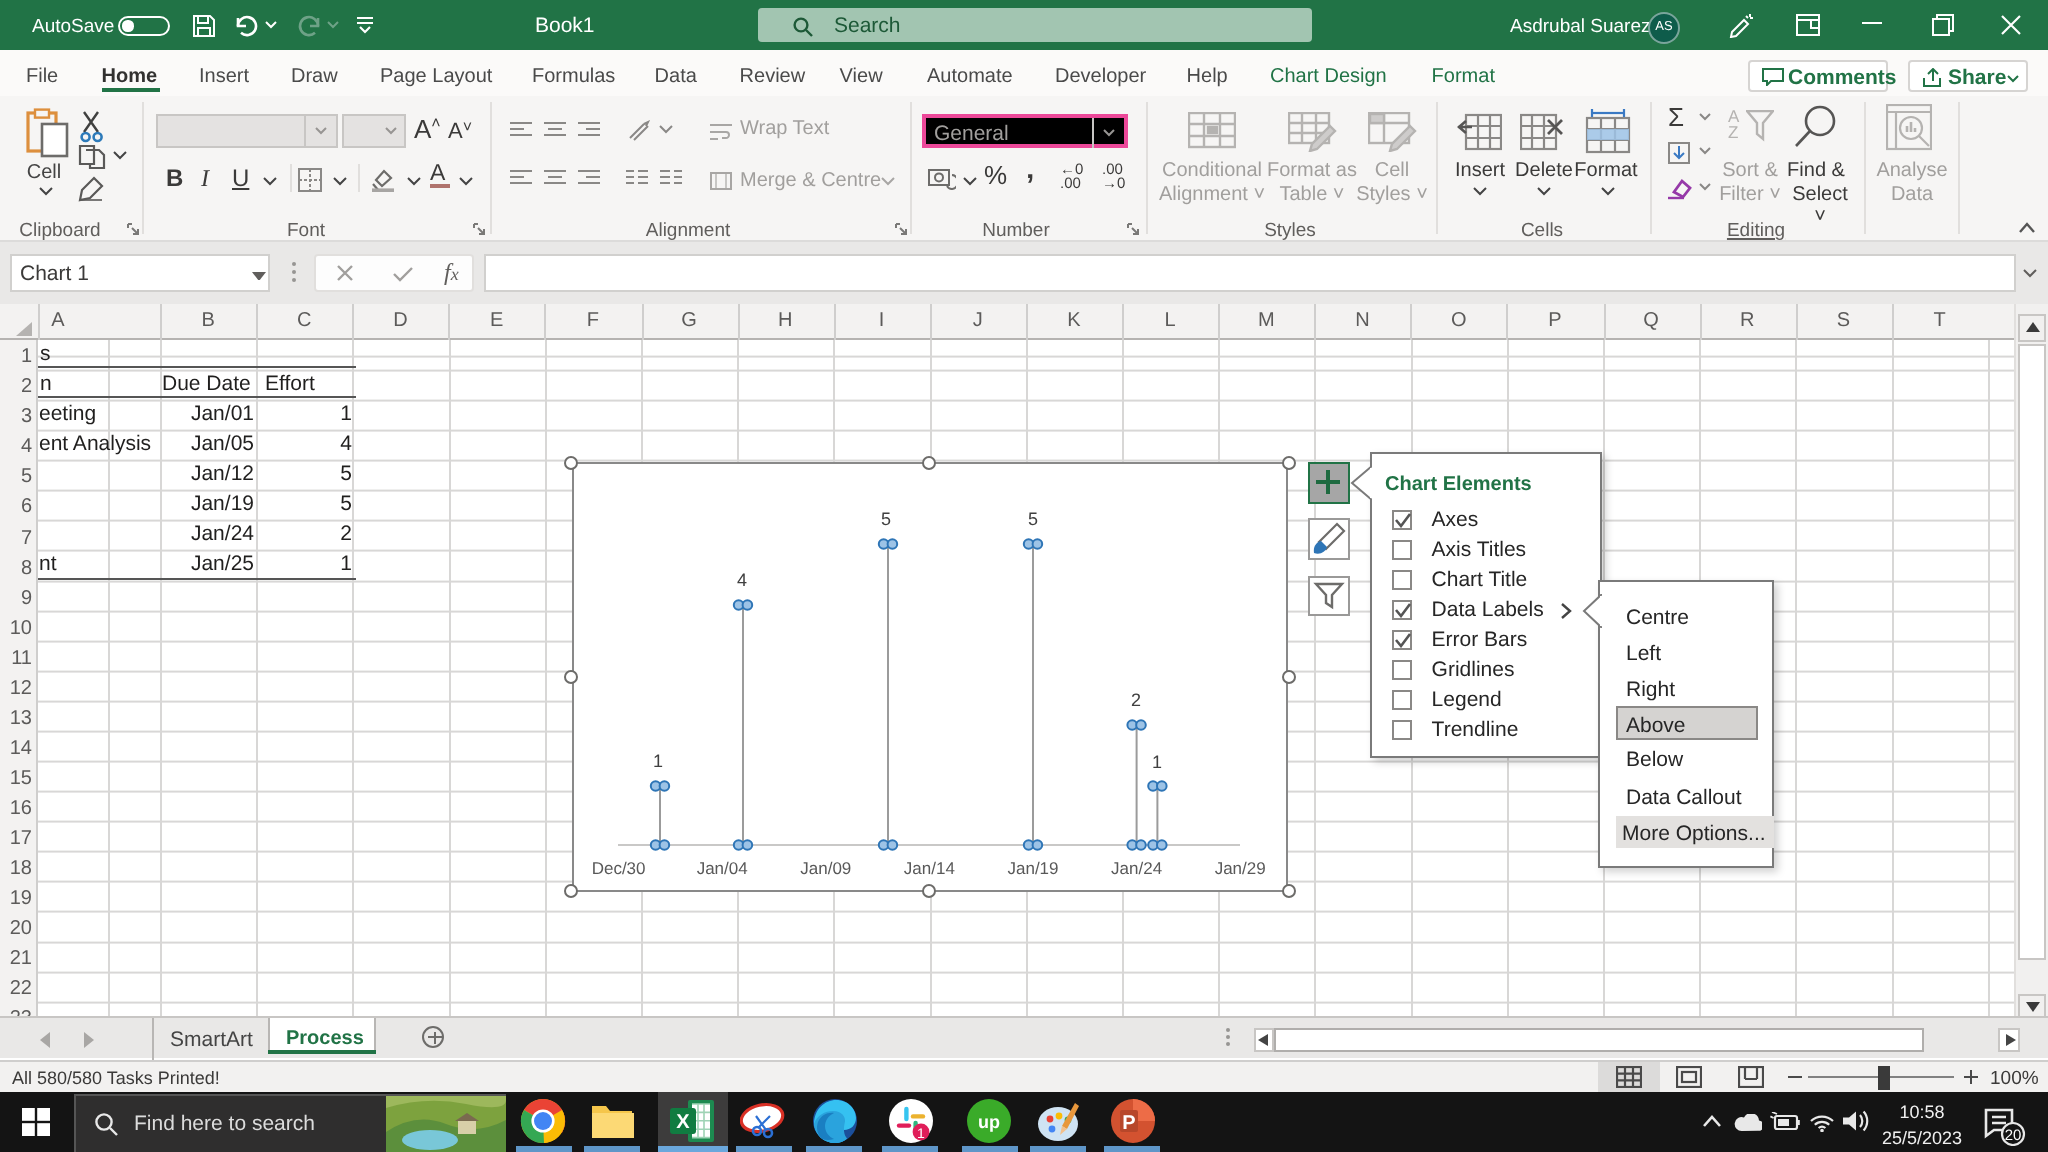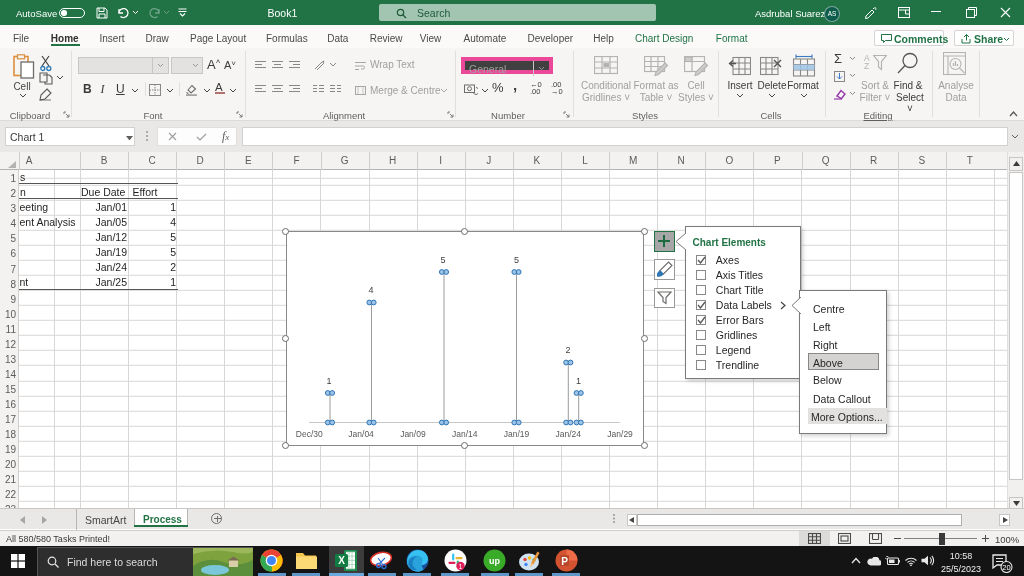--- a/index.html
+++ b/index.html
@@ -244,21 +244,21 @@
   <div class="abs" style="left:370px;top:10.5px;font-size:10px;color:#a19f9d;">Wrap Text</div>
   <svg class="abs" style="left:355px;top:37.5px;" width="11" height="9" viewBox="0 0 11 9" stroke="#a8a6a4" stroke-width="1" fill="none">
         <rect x="0.5" y="0.5" width="10" height="8"></rect>
         <path d="M3 .5 v8 M8 .5 v8" opacity="0.6"></path>
       </svg>
   <div class="abs" style="left:370px;top:37px;font-size:10px;color:#a19f9d;">Merge &amp; Centre</div>
   <svg class="abs" style="left:440px;top:39.5px;" width="8" height="5" viewBox="0 0 8 5" fill="none" stroke="#a8a6a4" stroke-width="1">
         <path d="M1 1 l3 3 3-3"></path>
       </svg>
 
-  <div class="abs" style="left:461px;top:9px;width:92px;height:16.5px;background:#404040;border:4px solid #ec4899;">
+  <div class="abs" style="left:461px;top:9px;width:103px;height:16.5px;background:#000000;border:2px solid #ec4899;">
     <div class="abs" style="left:4px;top:1.5px;font-size:10.5px;color:#a19f9d;">General</div>
     <div class="abs" style="right:0;top:0;width:16px;height:14.5px;border-left:1px solid #c8c6c4;"></div>
     <svg class="abs" style="right:4.5px;top:5px;" width="7" height="5" viewBox="0 0 7 5" fill="none" stroke="#979593" stroke-width="1">
           <path d="M1 1 l2.5 2.5 L6 1"></path>
         </svg>
   </div>
   <svg class="abs" style="left:464px;top:36px;" width="14" height="11" viewBox="0 0 14 11" fill="none" stroke="#6d6c6a" stroke-width="1">
         <rect x="0.5" y="1" width="10" height="7.5"></rect>
         <circle cx="5.5" cy="4.7" r="2"></circle>
         <path d="M12 3.5 a3 3.5 0 1 1 -2.5 5.5"></path>
@@ -270,21 +270,21 @@
   <div class="abs" style="left:513px;top:28px;font-size:15px;font-weight:bold;color:#3b3a39;">‚</div>
   <div class="abs" style="left:530px;top:34px;font-size:7.5px;line-height:6.5px;color:#3b3a39;">←0<br>.00</div>
   <div class="abs" style="left:551px;top:34px;font-size:7.5px;line-height:6.5px;color:#3b3a39;">.00<br>→0</div>
 
   <svg class="abs" style="left:594px;top:7.5px;" width="24" height="19" viewBox="0 0 24 19" fill="none" stroke="#b5b3b1" stroke-width="1.2">
         <rect x="0.5" y="0.5" width="23" height="17"></rect>
         <path d="M0.5 6 h23 M0.5 12 h23 M8 0.5 v17 M16 0.5 v17"></path>
         <rect x="10" y="7.5" width="4.5" height="3" fill="#b5b3b1"></rect>
       </svg>
   <div class="abs" style="left:576px;top:31.5px;width:60px;text-align:center;font-size:10px;color:#a19f9d;">Conditional</div>
-  <div class="abs" style="left:576px;top:43.5px;width:60px;text-align:center;font-size:10px;color:#a19f9d;">Gridlines ˅</div>
+  <div class="abs" style="left:576px;top:43.5px;width:60px;text-align:center;font-size:10px;color:#a19f9d;">Alignment ˅</div>
   <svg class="abs" style="left:644px;top:7.5px;" width="25" height="20" viewBox="0 0 25 20" fill="none" stroke="#b5b3b1" stroke-width="1.2">
         <rect x="0.5" y="0.5" width="20" height="15"></rect>
         <path d="M0.5 5.5 h20 M0.5 10.5 h20 M7 0.5 v15 M14 0.5 v15"></path>
         <path d="M21 7 l2.5 2.5 -9 9 -3.5 1 1-3.5 z" fill="#cecccb" stroke="#b5b3b1"></path>
       </svg>
   <div class="abs" style="left:626px;top:31.5px;width:60px;text-align:center;font-size:10px;color:#a19f9d;">Format as</div>
   <div class="abs" style="left:626px;top:43.5px;width:60px;text-align:center;font-size:10px;color:#a19f9d;">Table ˅</div>
   <svg class="abs" style="left:684px;top:7.5px;" width="25" height="20" viewBox="0 0 25 20" fill="none" stroke="#b5b3b1" stroke-width="1.2">
         <rect x="0.5" y="0.5" width="20" height="15"></rect>
         <path d="M0.5 5.5 h20 M8 0.5 v15"></path>

